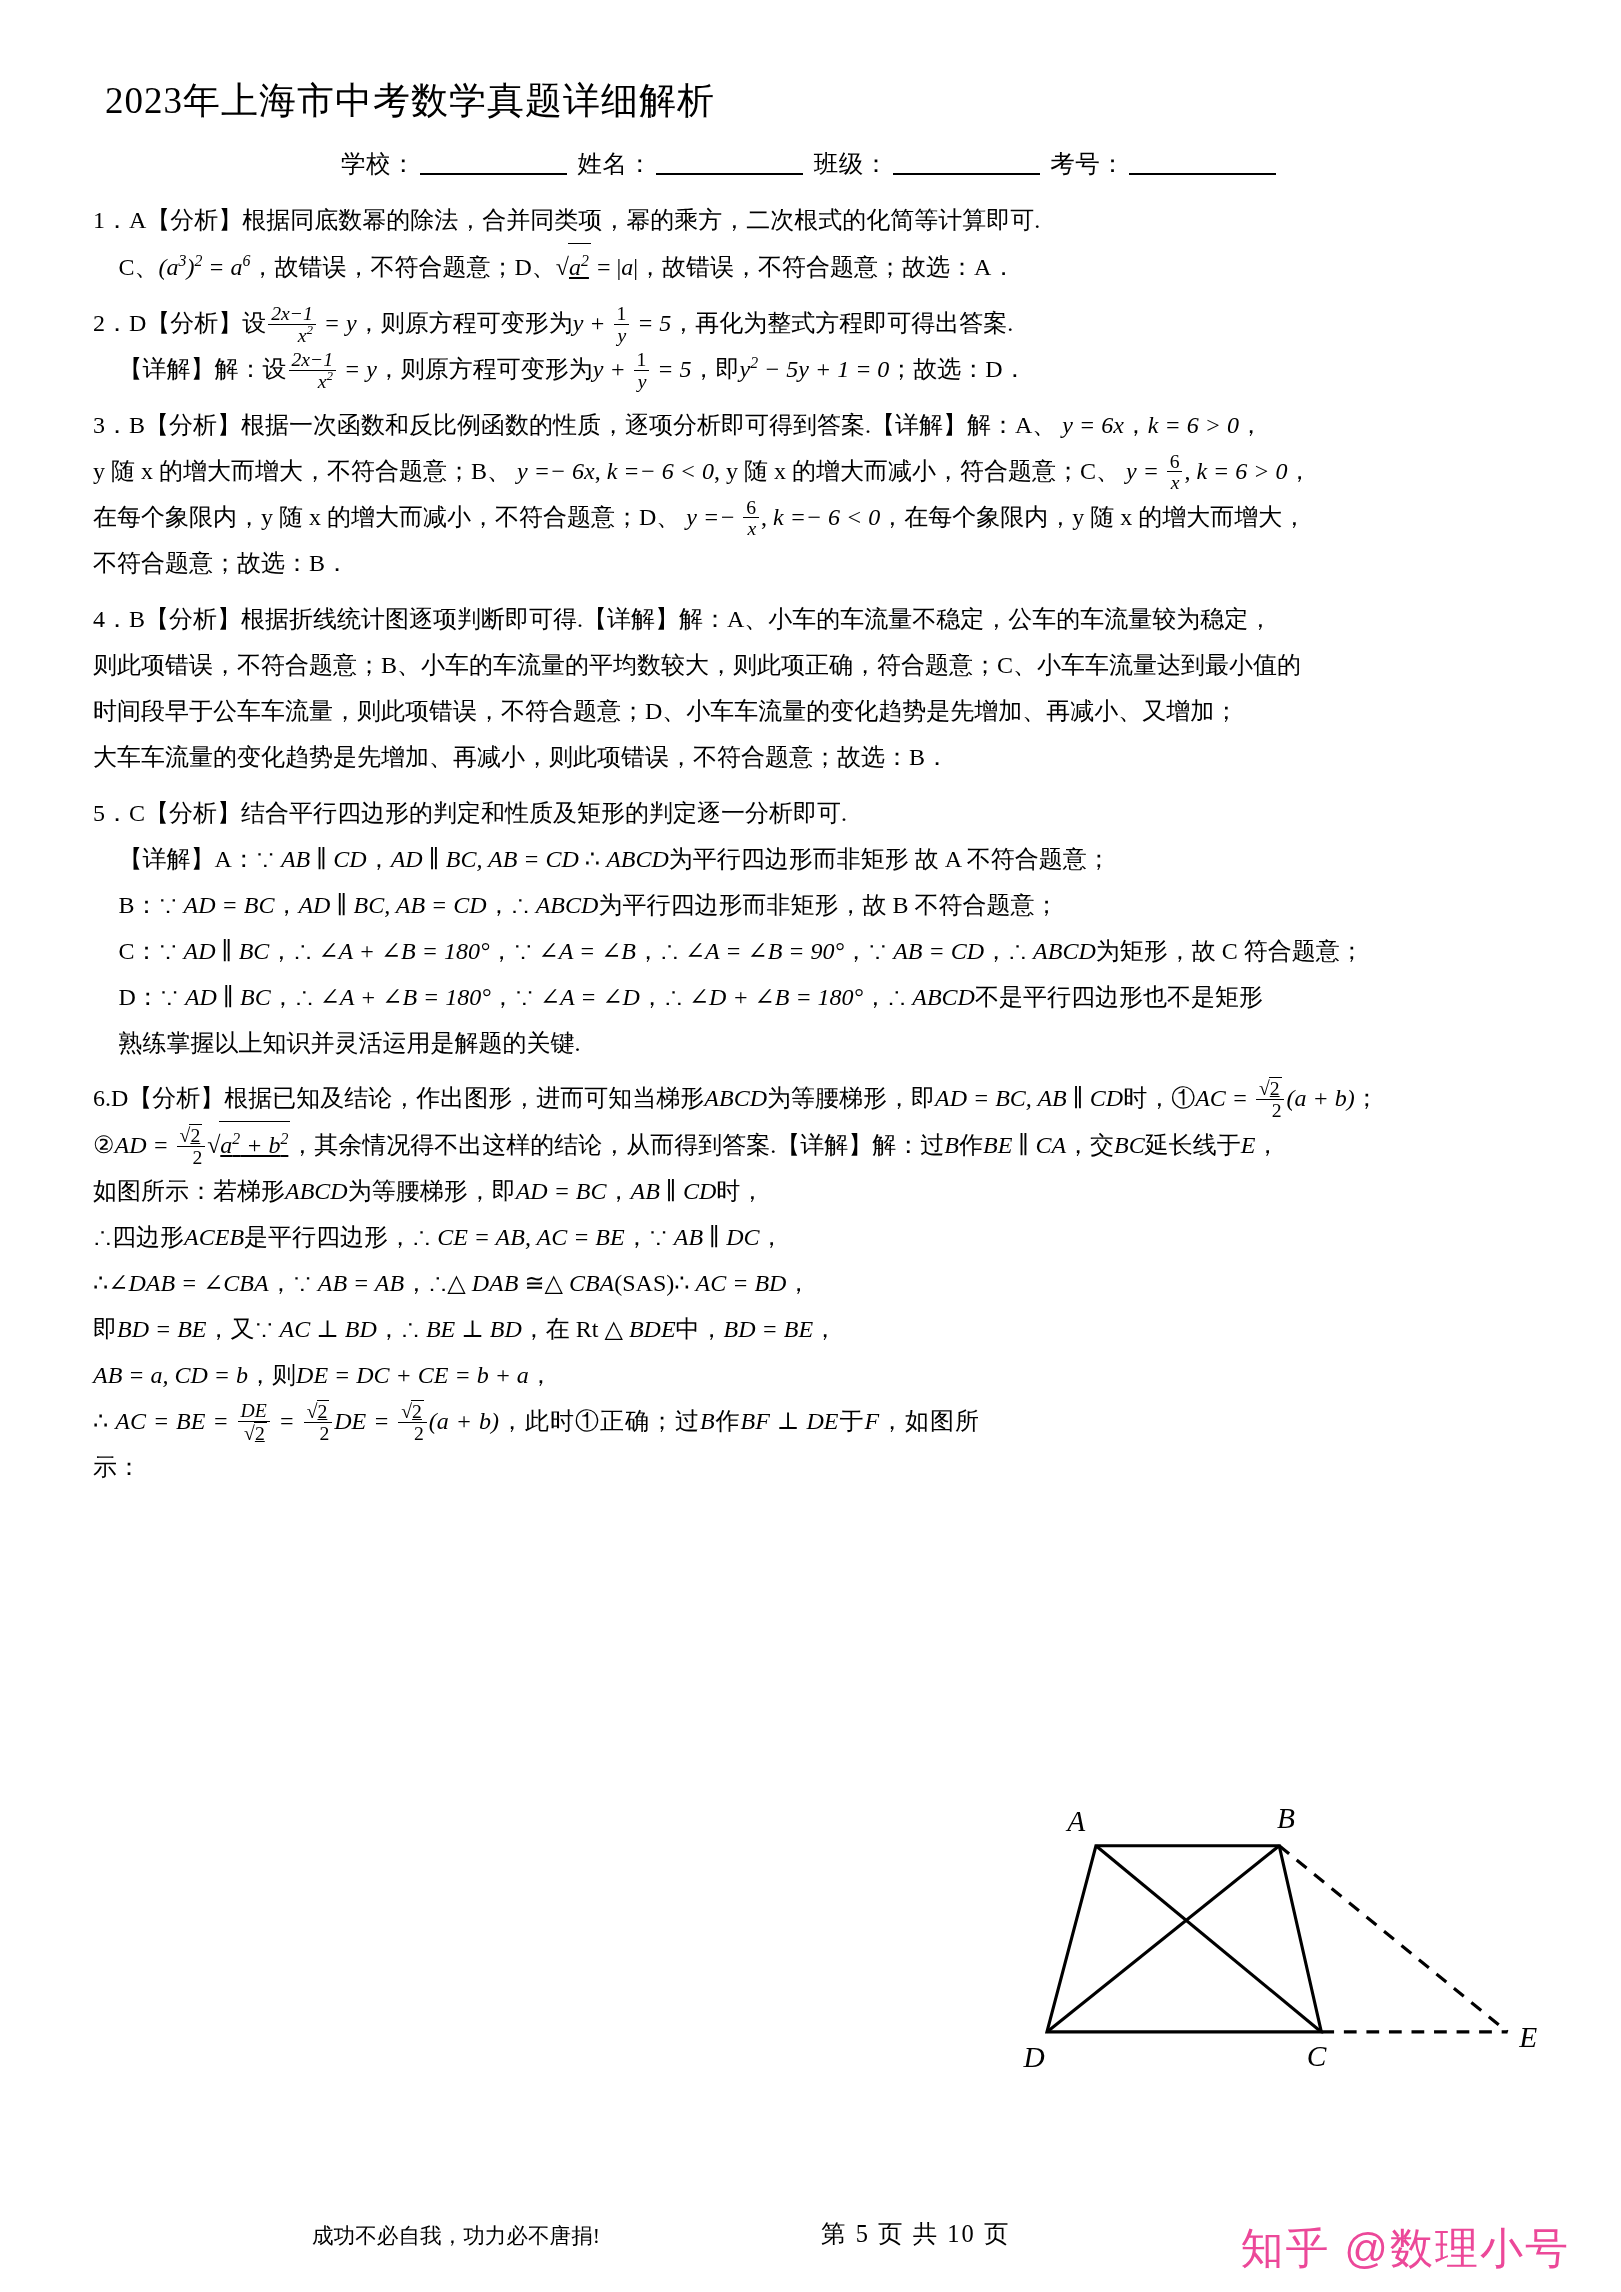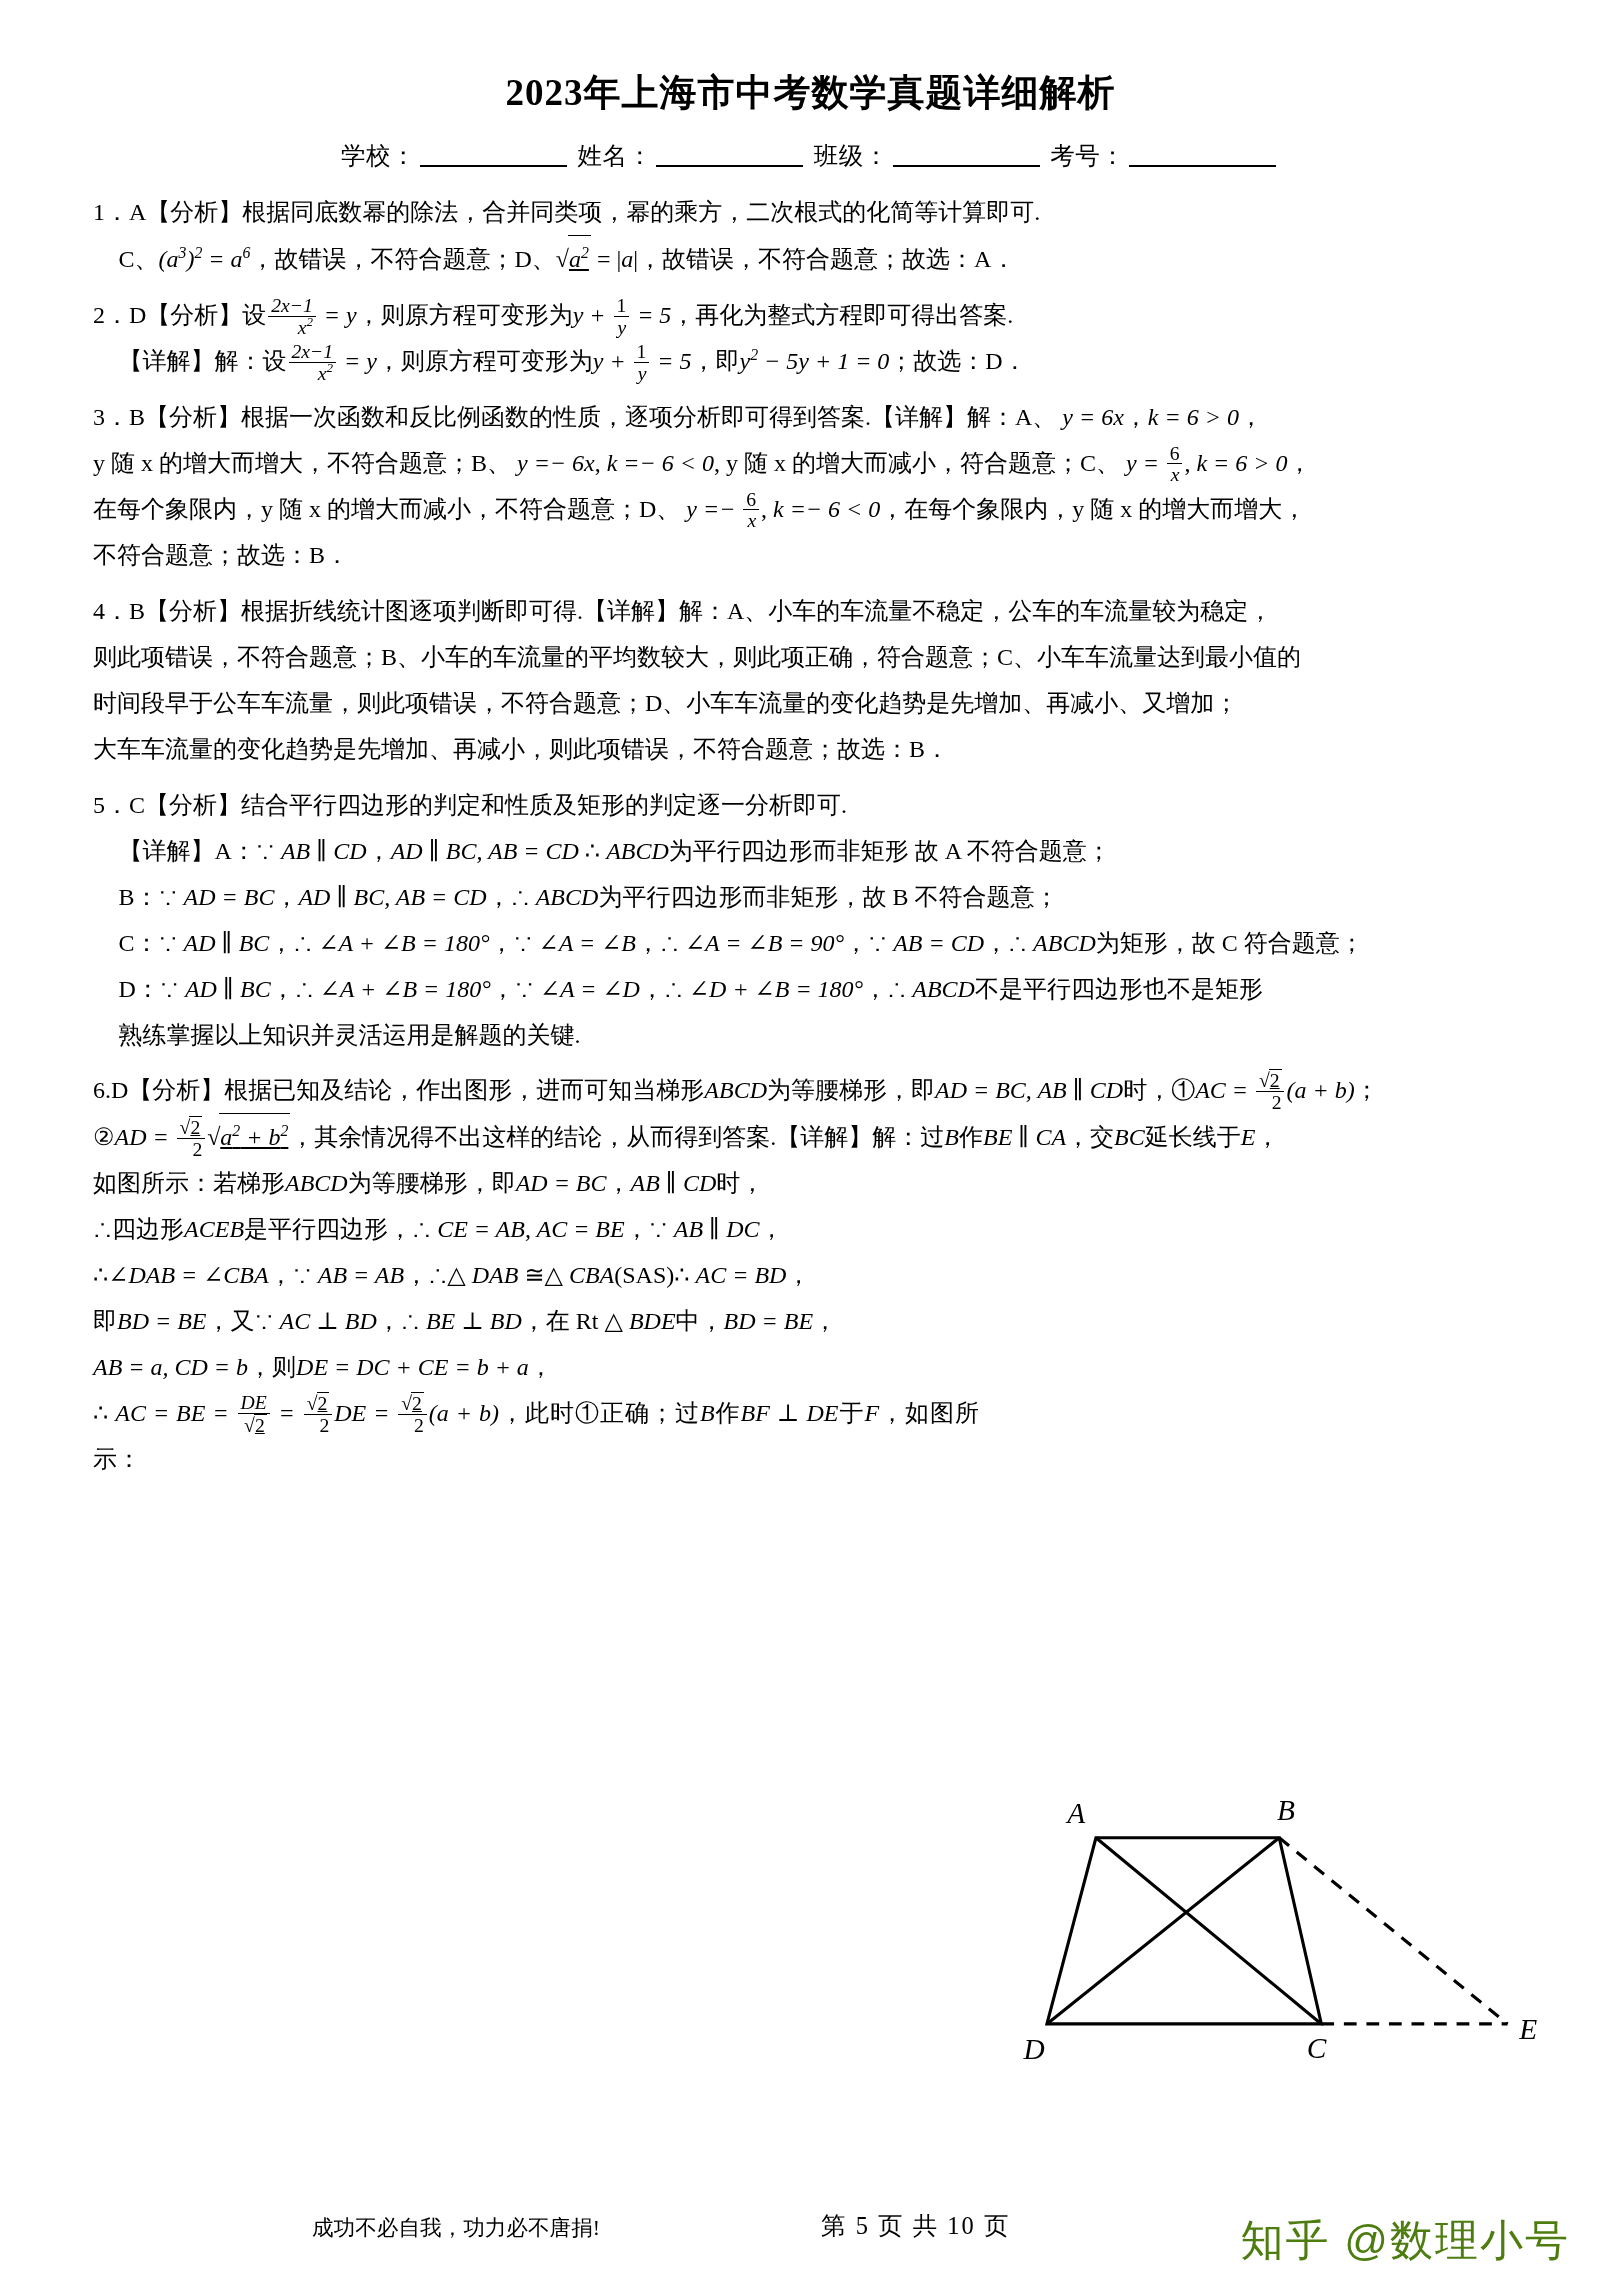--- a/index.html
+++ b/index.html
@@ -17,25 +17,25 @@
   }
   .page {
     position: relative;
     width: 1621px;
     height: 2293px;
     box-sizing: border-box;
     padding: 0 93px;
   }
   
   .doc-title {
-    text-align: center;
+    text-align: left;
     font-size: 37px;
-    font-weight: bold;
+    font-weight: normal;
     letter-spacing: 1px;
-    margin: 4px;
+    margin: 12px;
     padding-top: 67px;
     line-height: 1.2;
   }
   
   .header-fields {
     text-align: center;
     font-size: 24.5px;
     margin-top: 23.5px;
     letter-spacing: 0.5px;
     white-space: nowrap;
@@ -150,21 +150,21 @@
     font-size: 24.5px;
     letter-spacing: 2px;
     white-space: nowrap;
   }
   .watermark {
     position: absolute;
     right: 51px;
     bottom: 27.4px;
     font-family: "Liberation Sans", "DejaVu Sans", sans-serif;
     font-size: 43px;
-    color: #4d7c0f;
+    color: #ec4899;
     letter-spacing: 2px;
     white-space: nowrap;
     user-select: none;
     margin-top: 30px;
   }
 </style>
 </head>
 <body>
 
 <div class="page">

